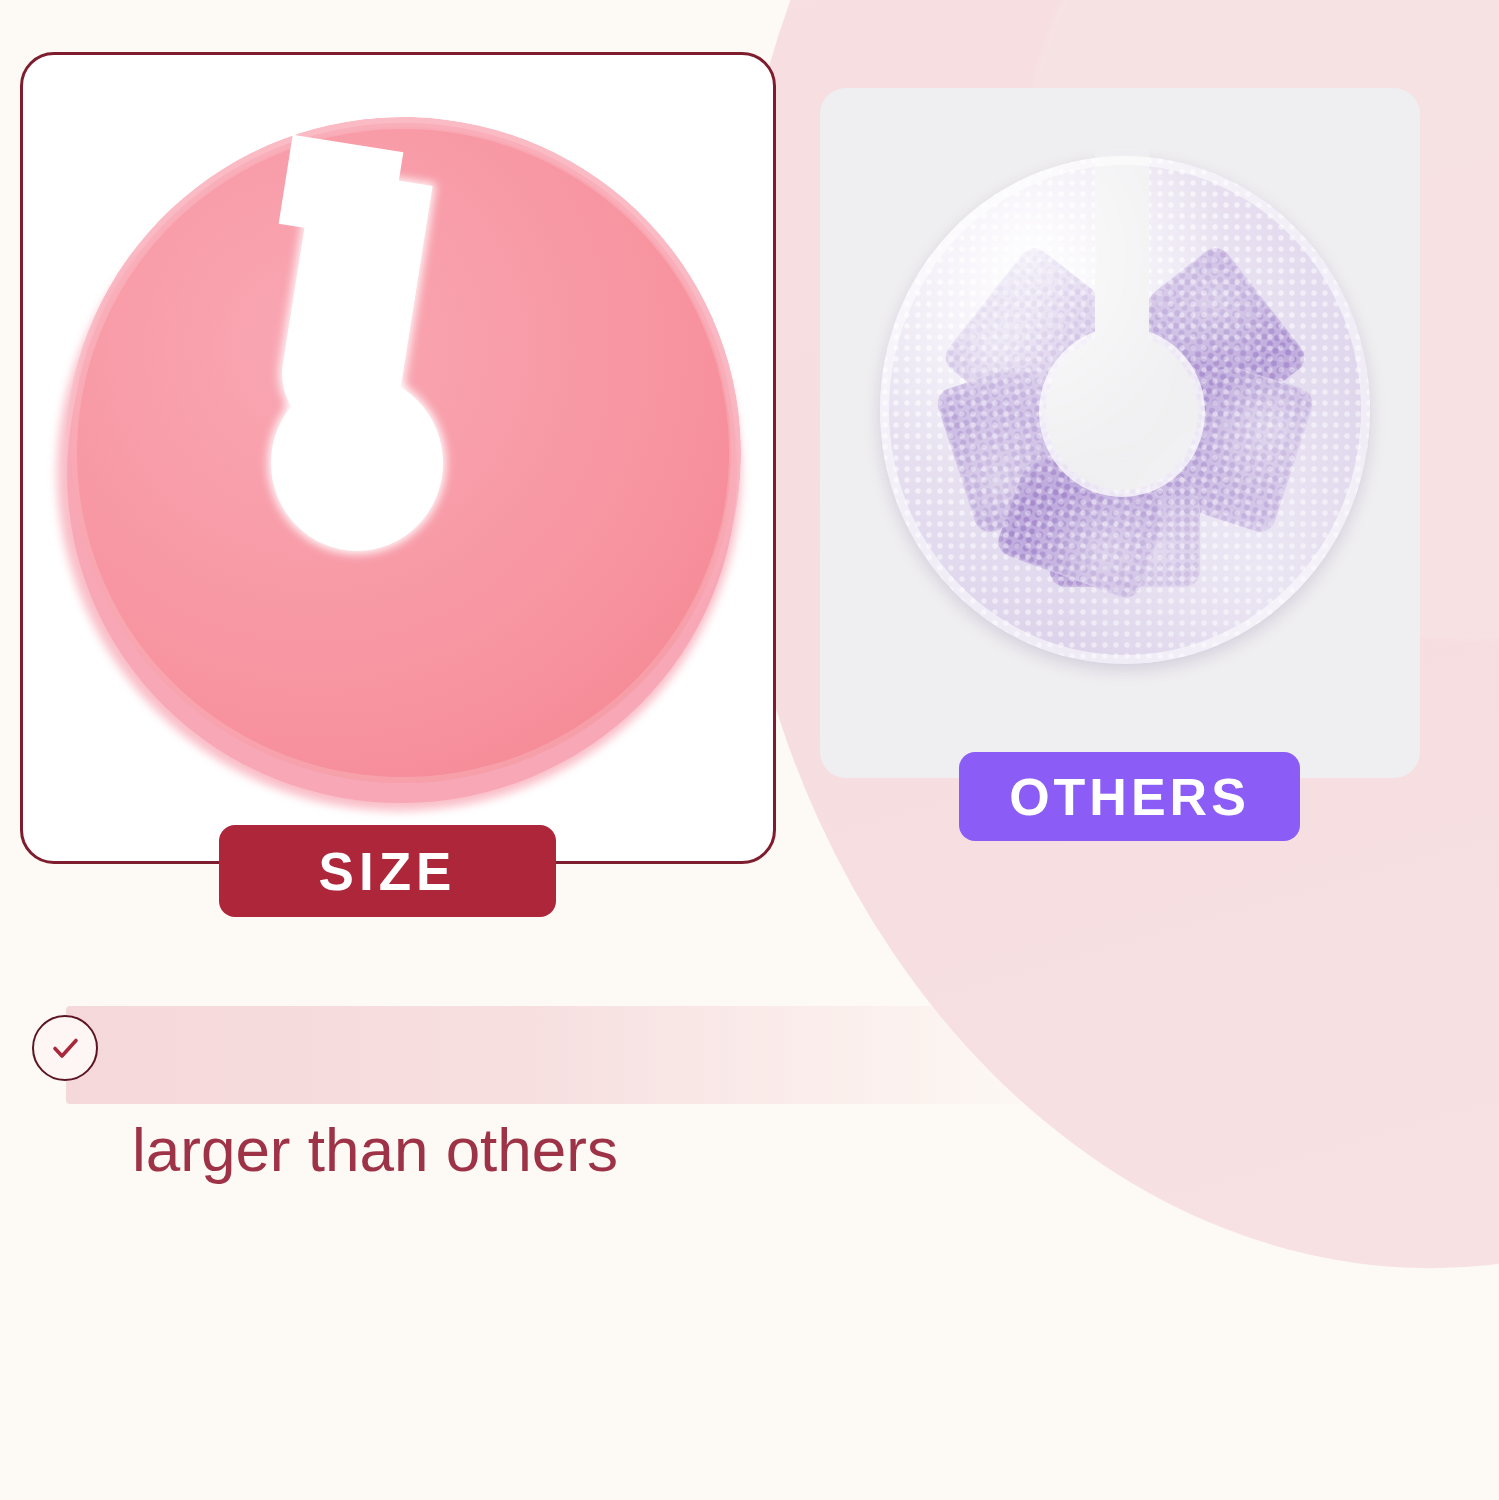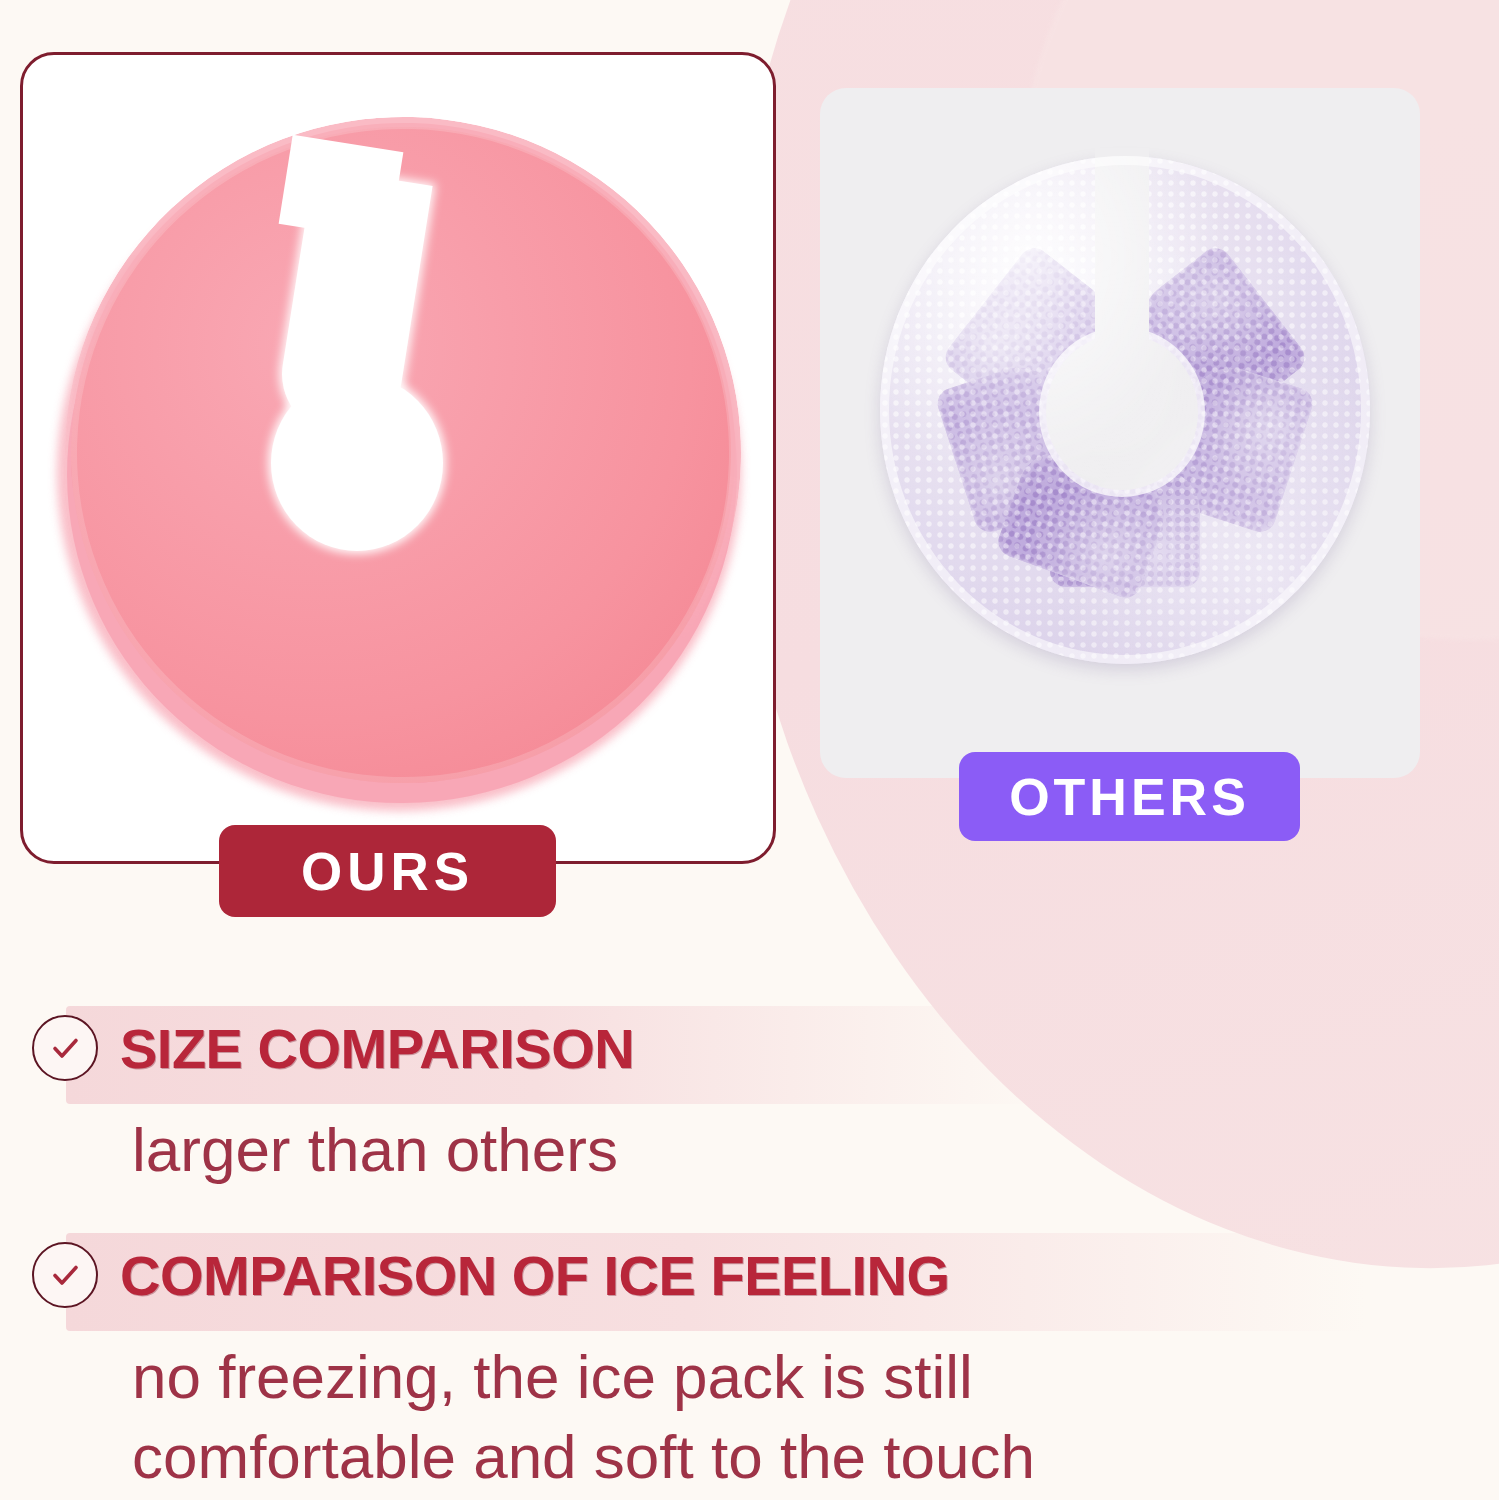--- a/index.html
+++ b/index.html
@@ -343,46 +343,33 @@
       <div class="gel-wedge w4"></div>
       <div class="gel-wedge w5"></div>
       <div id="gel-bead-overlay"></div>
       <div id="gel-hole"></div>
       <div id="gel-slit"></div>
       <div id="gel-gloss"></div>
       <div id="gel-ring"></div>
     </div>
   </div>
 
-  <div class="badge" id="badge-ours">OURS</div>
+  <div class="badge" id="badge-ours">SIZE</div>
   <div class="badge" id="badge-others">OTHERS</div>
 
   <div id="features">
 
     <div class="feature" id="feature-0">
       <div class="feature-head">
         <div class="head-band"></div>
         <div class="check-icon">
           <svg width="38" height="38" viewBox="0 0 38 38" aria-hidden="true">
             <path d="M9 19.5 L16 27 L30 11.5" fill="none" stroke="#a8293c" stroke-width="3.6" stroke-linecap="round" stroke-linejoin="round"></path>
           </svg>
         </div>
-        <div class="feature-title">SIZE COMPARISON</div>
       </div>
       <div class="feature-body">larger than others</div>
     </div>
 
-    <div class="feature" id="feature-1">
-      <div class="feature-head">
-        <div class="head-band"></div>
-        <div class="check-icon">
-          <svg width="38" height="38" viewBox="0 0 38 38" aria-hidden="true">
-            <path d="M9 19.5 L16 27 L30 11.5" fill="none" stroke="#a8293c" stroke-width="3.6" stroke-linecap="round" stroke-linejoin="round"></path>
-          </svg>
-        </div>
-        <div class="feature-title">COMPARISON OF ICE FEELING</div>
-      </div>
-      <div class="feature-body">no freezing, the ice pack is still comfortable and soft to the touch</div>
-    </div>
 
   </div>
 
 </div>
 
 </body></html>

